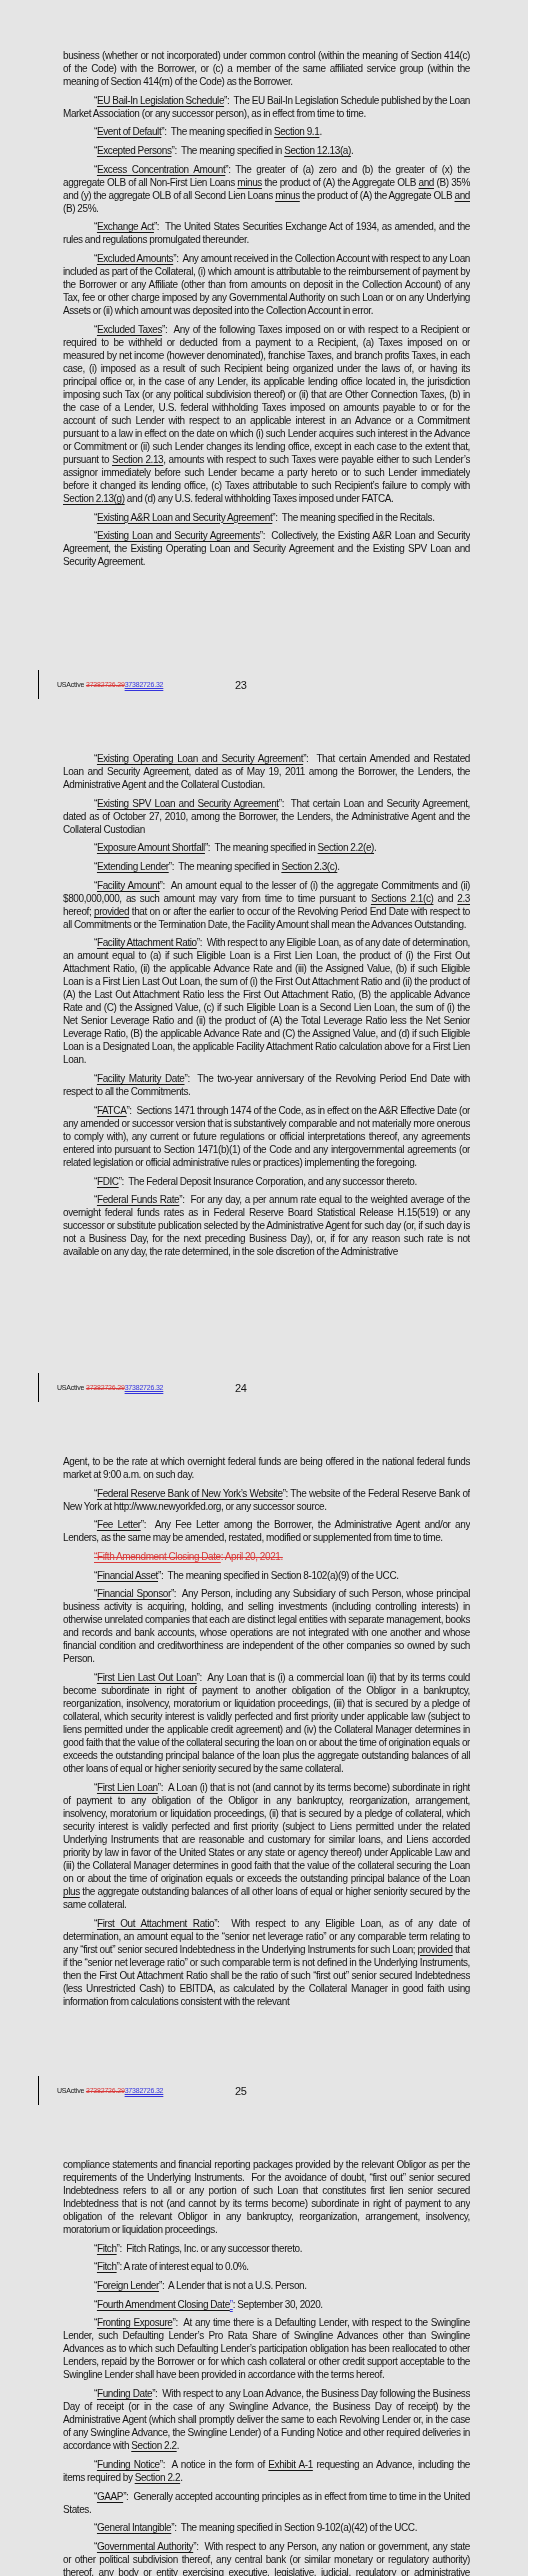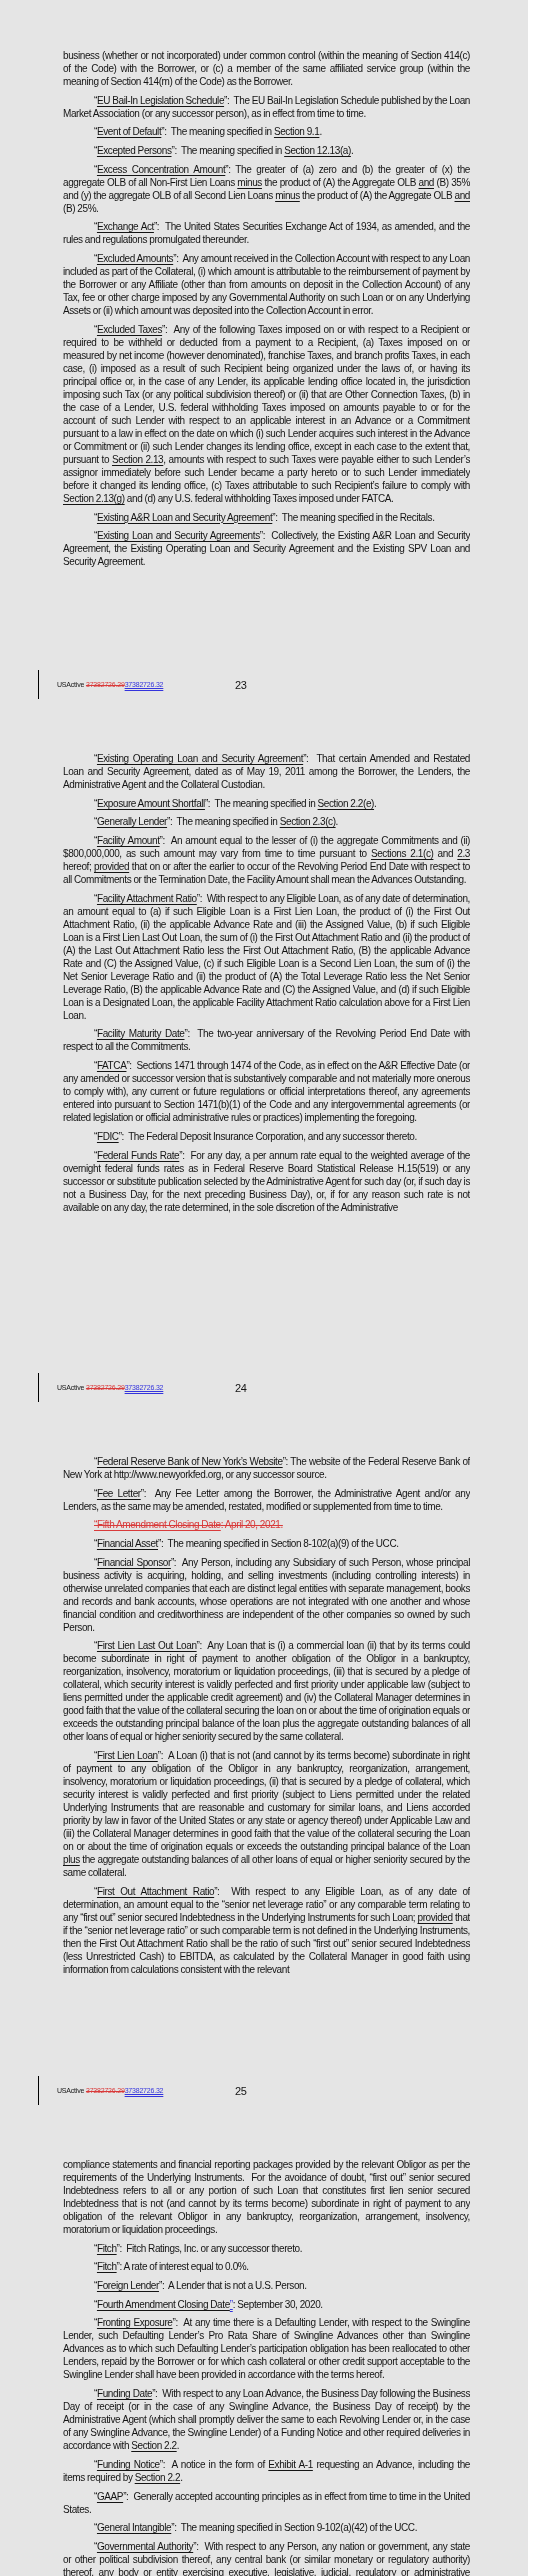--- a/index.html
+++ b/index.html
@@ -111,35 +111,37 @@
         <p class="indent"><span class="run-n">“</span><span class="run-term">Existing A&amp;R Loan and Security Agreement</span><span class="run-n">”:&nbsp; The meaning specified in the Recitals.</span></p>
         <p class="indent"><span class="run-n">“</span><span class="run-term">Existing Loan and Security Agreements</span><span class="run-n">”:&nbsp; Collectively, the Existing A&amp;R Loan and Security Agreement, the Existing Operating Loan and Security Agreement and the Existing SPV Loan and Security Agreement.</span></p>
       </div>
       <span class="footer-bar"></span>
       <div class="footer-line"><span>USActive </span><span class="footer-del">37382726.29</span><span class="footer-ins">37382726.32</span></div>
       <div class="footer-num">23</div>
     </section>
     <section class="page">
       <div class="content">
         <p class="indent"><span class="run-n">“</span><span class="run-term">Existing Operating Loan and Security Agreement</span><span class="run-n">”:&nbsp; That certain Amended and Restated Loan and Security Agreement, dated as of May 19, 2011 among the Borrower, the Lenders, the Administrative Agent and the Collateral Custodian.</span></p>
+        <p class="indent"><span class="run-n">“</span><span class="run-term">Existing SPV Loan and Security Agreement</span><span class="run-n">”:&nbsp; That certain Loan and Security Agreement, dated as of October 27, 2010, among the Borrower, the Lenders, the Administrative Agent and the Collateral Custodian</span></p>
         <p class="indent"><span class="run-n">“</span><span class="run-term">Exposure Amount Shortfall</span><span class="run-n">”:&nbsp; The meaning specified in </span><span class="run-ref">Section 2.2(e)</span><span class="run-n">.</span></p>
-        <p class="indent"><span class="run-n">“</span><span class="run-term">Generally Lender</span><span class="run-n">”:&nbsp; The meaning specified in </span><span class="run-ref">Section 2.3(c)</span><span class="run-n">.</span></p>
+        <p class="indent"><span class="run-n">“</span><span class="run-term">Extending Lender</span><span class="run-n">”:&nbsp; The meaning specified in </span><span class="run-ref">Section 2.3(c)</span><span class="run-n">.</span></p>
         <p class="indent"><span class="run-n">“</span><span class="run-term">Facility Amount</span><span class="run-n">”:&nbsp; An amount equal to the lesser of (i) the aggregate Commitments and (ii) $800,000,000, as such amount may vary from time to time pursuant to </span><span class="run-ref">Sections 2.1(c)</span><span class="run-n"> and </span><span class="run-ref">2.3</span><span class="run-n"> hereof; </span><span class="run-ref">provided</span><span class="run-n"> that on or after the earlier to occur of the Revolving Period End Date with respect to all Commitments or the Termination Date, the Facility Amount shall mean the Advances Outstanding.</span></p>
         <p class="indent"><span class="run-n">“</span><span class="run-term">Facility Attachment Ratio</span><span class="run-n">”:&nbsp; With respect to any Eligible Loan, as of any date of determination, an amount equal to (a) if such Eligible Loan is a First Lien Loan, the product of (i) the First Out Attachment Ratio, (ii) the applicable Advance Rate and (iii) the Assigned Value, (b) if such Eligible Loan is a First Lien Last Out Loan, the sum of (i) the First Out Attachment Ratio and (ii) the product of (A) the Last Out Attachment Ratio less the First Out Attachment Ratio, (B) the applicable Advance Rate and (C) the Assigned Value, (c) if such Eligible Loan is a Second Lien Loan, the sum of (i) the Net Senior Leverage Ratio and (ii) the product of (A) the Total Leverage Ratio less the Net Senior Leverage Ratio, (B) the applicable Advance Rate and (C) the Assigned Value, and (d) if such Eligible Loan is a Designated Loan, the applicable Facility Attachment Ratio calculation above for a First Lien Loan.</span></p>
         <p class="indent"><span class="run-n">“</span><span class="run-term">Facility Maturity Date</span><span class="run-n">”:&nbsp; The two-year anniversary of the Revolving Period End Date with respect to all the Commitments.</span></p>
         <p class="indent"><span class="run-n">“</span><span class="run-term">FATCA</span><span class="run-n">”:&nbsp; Sections 1471 through 1474 of the Code, as in effect on the A&amp;R Effective Date (or any amended or successor version that is substantively comparable and not materially more onerous to comply with), any current or future regulations or official interpretations thereof, any agreements entered into pursuant to Section 1471(b)(1) of the Code and any intergovernmental agreements (or related legislation or official administrative rules or practices) implementing the foregoing.</span></p>
         <p class="indent"><span class="run-n">“</span><span class="run-term">FDIC</span><span class="run-n">”:&nbsp; The Federal Deposit Insurance Corporation, and any successor thereto.</span></p>
         <p class="indent"><span class="run-n">“</span><span class="run-term">Federal Funds Rate</span><span class="run-n">”:&nbsp; For any day, a per annum rate equal to the weighted average of the overnight federal funds rates as in Federal Reserve Board Statistical Release H.15(519) or any successor or substitute publication selected by the Administrative Agent for such day (or, if such day is not a Business Day, for the next preceding Business Day), or, if for any reason such rate is not available on any day, the rate determined, in the sole discretion of the Administrative</span></p>
       </div>
       <span class="footer-bar"></span>
       <div class="footer-line"><span>USActive </span><span class="footer-del">37382726.29</span><span class="footer-ins">37382726.32</span></div>
       <div class="footer-num">24</div>
     </section>
     <section class="page">
       <div class="content">
+        <p class=""><span class="run-n">Agent, to be the rate at which overnight federal funds are being offered in the national federal funds market at 9:00 a.m. on such day.</span></p>
         <p class="indent"><span class="run-n">“</span><span class="run-term">Federal Reserve Bank of New York’s Website</span><span class="run-n">”: The website of the Federal Reserve Bank of New York at http://www.newyorkfed.org, or any successor source.</span></p>
         <p class="indent"><span class="run-n">“</span><span class="run-term">Fee Letter</span><span class="run-n">”:&nbsp; Any Fee Letter among the Borrower, the Administrative Agent and/or any Lenders, as the same may be amended, restated, modified or supplemented from time to time.</span></p>
         <p class="indent changed"><span class="run-delu">“Fifth Amendment Closing Date</span><span class="run-del">: April 20, 2021.</span></p>
         <p class="indent"><span class="run-n">“</span><span class="run-term">Financial Asset</span><span class="run-n">”:&nbsp; The meaning specified in Section 8-102(a)(9) of the UCC.</span></p>
         <p class="indent"><span class="run-n">“</span><span class="run-term">Financial Sponsor</span><span class="run-n">”:&nbsp; Any Person, including any Subsidiary of such Person, whose principal business activity is acquiring, holding, and selling investments (including controlling interests) in otherwise unrelated companies that each are distinct legal entities with separate management, books and records and bank accounts, whose operations are not integrated with one another and whose financial condition and creditworthiness are independent of the other companies so owned by such Person.</span></p>
         <p class="indent"><span class="run-n">“</span><span class="run-term">First Lien Last Out Loan</span><span class="run-n">”:&nbsp; Any Loan that is (i) a commercial loan (ii) that by its terms could become subordinate in right of payment to another obligation of the Obligor in a bankruptcy, reorganization, insolvency, moratorium or liquidation proceedings, (iii) that is secured by a pledge of collateral, which security interest is validly perfected and first priority under applicable law (subject to liens permitted under the applicable credit agreement) and (iv) the Collateral Manager determines in good faith that the value of the collateral securing the loan on or about the time of origination equals or exceeds the outstanding principal balance of the loan plus the aggregate outstanding balances of all other loans of equal or higher seniority secured by the same collateral.</span></p>
         <p class="indent"><span class="run-n">“</span><span class="run-term">First Lien Loan</span><span class="run-n">”:&nbsp; A Loan (i) that is not (and cannot by its terms become) subordinate in right of payment to any obligation of the Obligor in any bankruptcy, reorganization, arrangement, insolvency, moratorium or liquidation proceedings, (ii) that is secured by a pledge of collateral, which security interest is validly perfected and first priority (subject to Liens permitted under the related Underlying Instruments that are reasonable and customary for similar loans, and Liens accorded priority by law in favor of the United States or any state or agency thereof) under Applicable Law and (iii) the Collateral Manager determines in good faith that the value of the collateral securing the Loan on or about the time of origination equals or exceeds the outstanding principal balance of the Loan </span><span class="run-ref">plus</span><span class="run-n"> the aggregate outstanding balances of all other loans of equal or higher seniority secured by the same collateral.</span></p>
         <p class="indent"><span class="run-n">“</span><span class="run-term">First Out Attachment Ratio</span><span class="run-n">”:&nbsp; With respect to any Eligible Loan, as of any date of determination, an amount equal to the “senior net leverage ratio” or any comparable term relating to any “first out” senior secured Indebtedness in the Underlying Instruments for such Loan; </span><span class="run-ref">provided</span><span class="run-n"> that if the “senior net leverage ratio” or such comparable term is not defined in the Underlying Instruments, then the First Out Attachment Ratio shall be the ratio of such “first out” senior secured Indebtedness (less Unrestricted Cash) to EBITDA, as calculated by the Collateral Manager in good faith using information from calculations consistent with the relevant</span></p>
       </div>
       <span class="footer-bar"></span>

